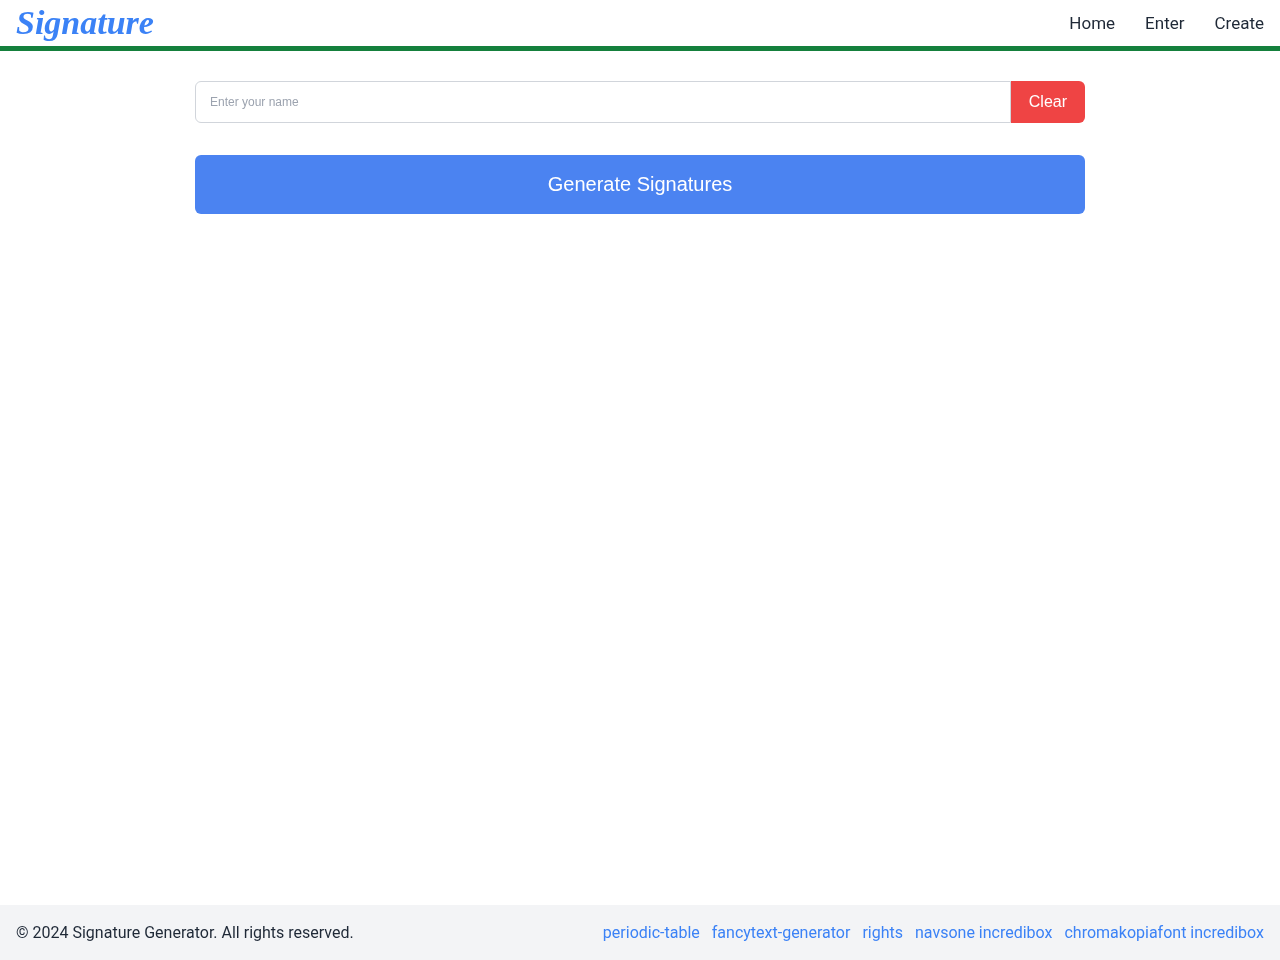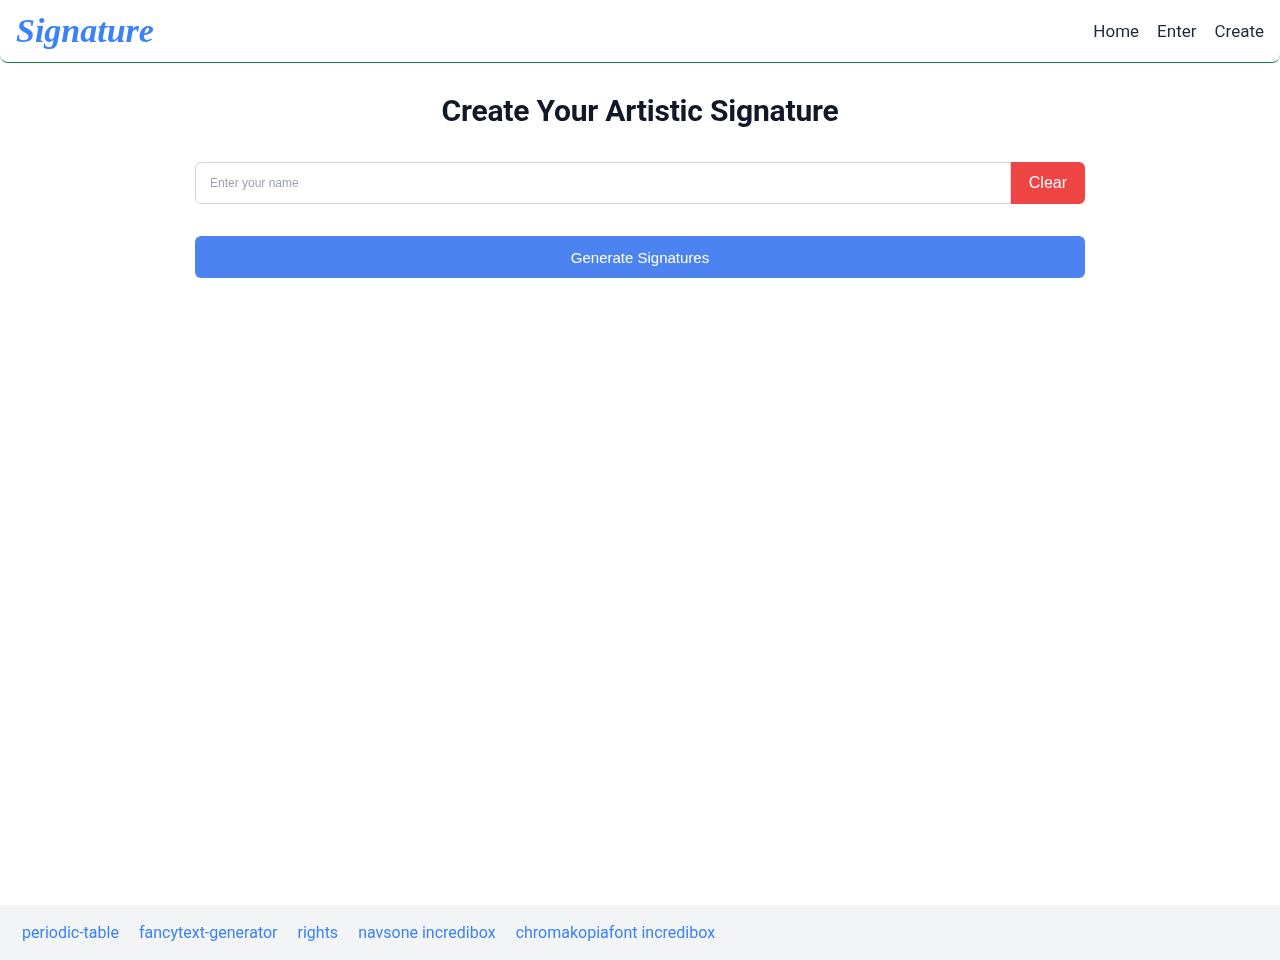--- a/index.html
+++ b/index.html
@@ -13,35 +13,34 @@
       width: 1280px;
       display: flex;
       flex-direction: column;
       background: #ffffff;
       color: #1a1a1a;
     }
     .header {
       display: flex;
       justify-content: space-between;
       align-items: center;
-      padding: 14px 16px;
-      border-bottom: 1px solid #15803d;
-      border-radius: 8px;
+      padding: 6px 16px;
+      border-bottom: 5px solid #15803d;
     }
     .logo {
       font-family: "Brush Script MT", "Segoe Script", cursive;
       font-size: 34px;
       font-weight: 700;
       color: #3b82f6;
       font-style: italic;
       line-height: 1;
     }
     .nav {
       display: flex;
-      gap: 18px;
+      gap: 30px;
     }
     .nav a {
       color: #1f2937;
       text-decoration: none;
       font-size: 17px;
       cursor: pointer;
     }
     .main {
       flex: 1;
       display: flex;
@@ -79,43 +78,43 @@
       padding: 12px 18px;
       background: #ef4444;
       color: #ffffff;
       border: none;
       border-radius: 0 6px 6px 0;
       font-size: 16px;
       cursor: pointer;
     }
     .generate-btn {
       width: 890px;
-      height: 42px;
+      height: 59px;
       margin-top: 32px;
       background: #4b83f1;
       color: #ffffff;
       border: none;
       border-radius: 6px;
-      font-size: 15px;
+      font-size: 20px;
       cursor: pointer;
     }
     .footer {
       display: flex;
       justify-content: space-between;
       align-items: center;
       padding: 18px 16px;
       background: #f3f4f6;
     }
     .copyright {
       font-size: 16px;
       color: #1f2937;
     }
     .footer-links {
       display: flex;
-      gap: 20px;
+      gap: 12px;
       padding-left: 6px;
     }
     .footer-links a {
       color: #3b82f6;
       text-decoration: none;
       font-size: 16px;
       cursor: pointer;
     }
   </style>
 </head>
@@ -124,31 +123,31 @@
 <header class="header">
   <div class="logo">Signature</div>
   <nav class="nav">
     <a>Home</a>
     <a>Enter</a>
     <a>Create</a>
   </nav>
 </header>
 
 <main class="main">
-  <h1 class="title">Create Your Artistic Signature</h1>
 
   <div class="form-row">
     <input type="text" class="name-input" placeholder="Enter your name" style="">
     <button class="clear-btn">Clear</button>
   </div>
 
   <button class="generate-btn">Generate Signatures</button>
 </main>
 
 <footer class="footer">
+  <div class="copyright">© 2024 Signature Generator. All rights reserved.</div>
   <div class="footer-links">
     <a>periodic-table</a>
     <a>fancytext-generator</a>
     <a>rights</a>
     <a>navsone incredibox</a>
     <a>chromakopiafont incredibox</a>
   </div>
 </footer>
 
 </body></html>

